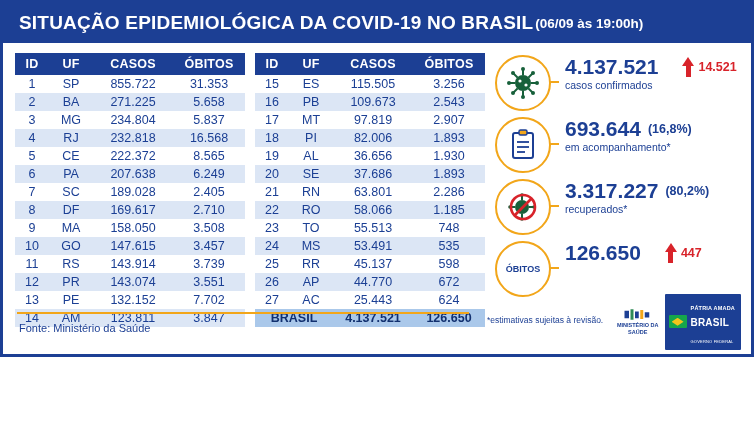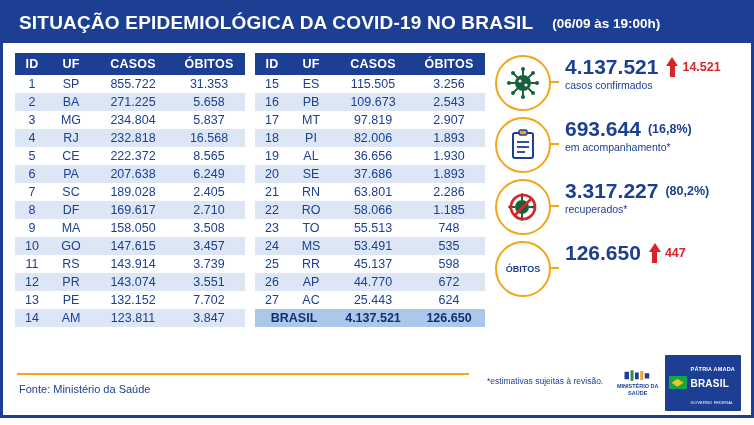--- a/index.html
+++ b/index.html
@@ -9,21 +9,21 @@
   body {
     width: 754px;
     height: 425px;
     background: #ffffff;
     font-family: "Liberation Sans", sans-serif;
     overflow: hidden;
   }
   .page {
     position: relative;
     width: 754px;
-    height: 418px;
+    height: 357px;
     box-sizing: border-box;
     border: 3px solid #1c3f94;
     background: #ffffff;
   }
   
   .header {
     height: 40px;
     background: #1c3f94;
     color: #ffffff;
     display: flex;
@@ -33,21 +33,21 @@
   }
   .header .title {
     font-size: 19px;
     font-weight: bold;
     letter-spacing: 0.2px;
     white-space: nowrap;
   }
   .header .subtitle {
     font-size: 13.5px;
     font-weight: bold;
-    margin-left: 19px;
+    margin-left: 2px;
     white-space: nowrap;
   }
   
   .body-area {
     position: relative;
     padding: 10px 8px 0 12px;
     display: flex;
     gap: 10px;
   }
   
@@ -152,21 +152,21 @@
   }
   .stat-caption {
     font-size: 10.5px;
     color: #1c3f94;
     margin-top: 1px;
     white-space: nowrap;
   }
   .delta {
     display: flex;
     align-items: center;
-    margin-left: 8px;
+    margin-left: 24px;
   }
   .arrow-up {
     width: 0;
     height: 0;
     border-left: 6px solid transparent;
     border-right: 6px solid transparent;
     border-bottom: 9px solid #d8232a;
     position: relative;
   }
   .arrow-stem {

